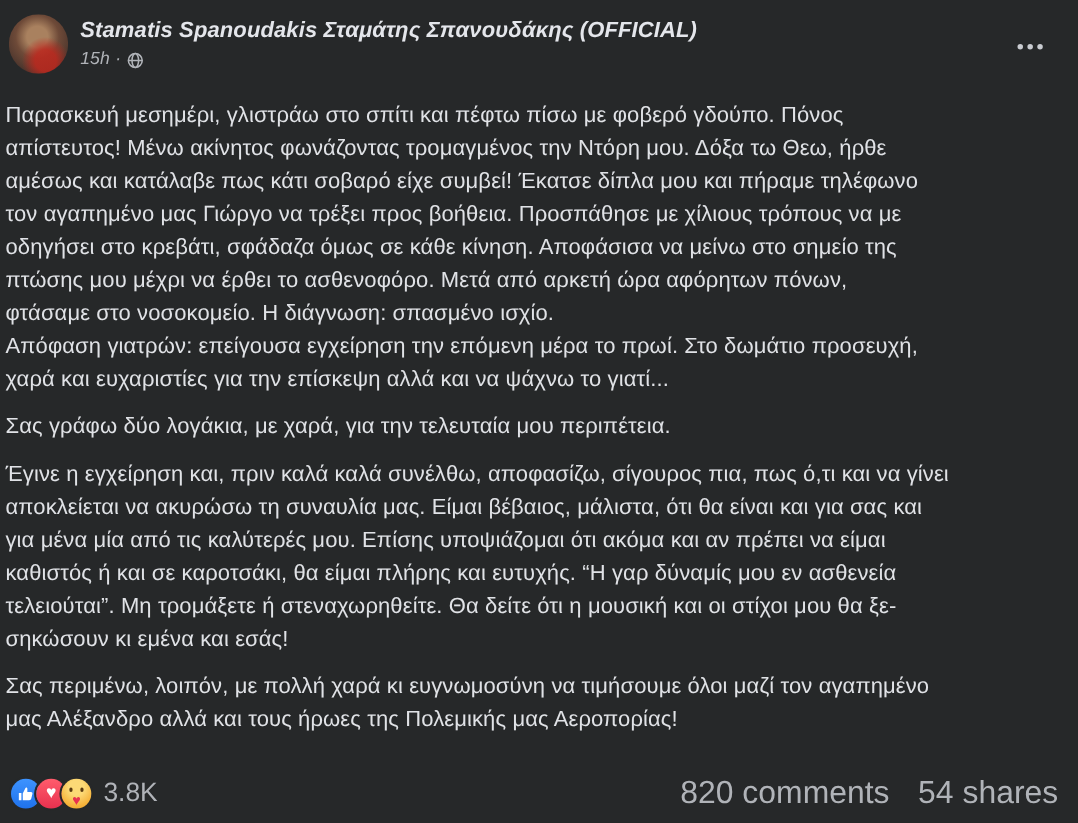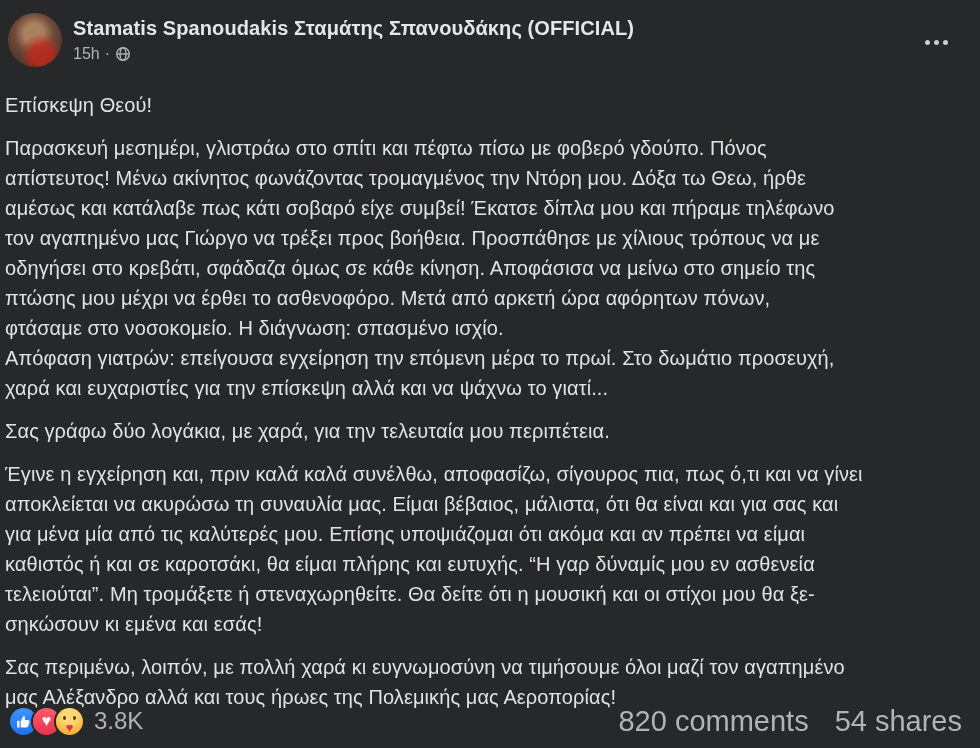--- a/index.html
+++ b/index.html
@@ -6,34 +6,34 @@
   html,body { width:980px; height:748px; }
   body {
     background:#262829;
     font-family:"Liberation Sans", sans-serif;
     overflow:hidden;
     position:relative;
   }
   .post { width:980px; height:748px; position:relative; background:#262829; }
 
   
-  .header { display:flex; align-items:flex-start; padding:13px 32px 0 8px; height:88px; position:relative; }
+  .header { display:flex; align-items:flex-start; padding:13px 32px 0 8px; height:88px; position:relative;font-style:italic; }
   .avatar {
     width:54px; height:54px; border-radius:50%; flex:0 0 54px;
     background:
       radial-gradient(circle at 62% 78%, rgba(190,40,30,.85) 0 18%, transparent 40%),
       radial-gradient(circle at 48% 38%, #a9815f 0 22%, #6e4a38 45%, #4a342c 75%, #2e2220 100%);
     cursor:pointer;
   }
   .header-info { margin-left:11px; padding-top:3px; }
   .page-name {
     color:#e4e6eb; font-size:20px; font-weight:bold; line-height:24px;
     letter-spacing:.1px; cursor:pointer; white-space:nowrap;
   }
-  .meta { display:flex; align-items:center; gap:5px; margin-top:5px; color:#b0b3b8; font-size:16px; }
+  .meta { display:flex; align-items:flex-end; gap:5px; margin-top:5px; color:#b0b3b8; font-size:16px; }
   .meta .time { cursor:pointer; }
   .globe { width:16px; height:16px; display:inline-block; }
   .more-btn {
     position:absolute; top:36px; right:28px; display:flex; gap:4px;
     padding:4px; cursor:pointer;
   }
   .more-btn i { width:5px; height:5px; border-radius:50%; background:#c9ccd1; display:block; }
 
   
   .post-body { padding:2px 8px 0 5px; }
@@ -88,21 +88,20 @@
       </div>
     </div>
     <div class="more-btn">
       <i></i>
         <i></i>
         <i></i>
     </div>
   </div>
 
   <div class="post-body">
-    <p class="para">Επίσκεψη Θεού!</p>
     <p class="para">Παρασκευή μεσημέρι, γλιστράω στο σπίτι και πέφτω πίσω με φοβερό γδούπο. Πόνος
 απίστευτος! Μένω ακίνητος φωνάζοντας τρομαγμένος την Ντόρη μου. Δόξα τω Θεω, ήρθε
 αμέσως και κατάλαβε πως κάτι σοβαρό είχε συμβεί! Έκατσε δίπλα μου και πήραμε τηλέφωνο
 τον αγαπημένο μας Γιώργο να τρέξει προς βοήθεια. Προσπάθησε με χίλιους τρόπους να με
 οδηγήσει στο κρεβάτι, σφάδαζα όμως σε κάθε κίνηση. Αποφάσισα να μείνω στο σημείο της
 πτώσης μου μέχρι να έρθει το ασθενοφόρο. Μετά από αρκετή ώρα αφόρητων πόνων,
 φτάσαμε στο νοσοκομείο. Η διάγνωση: σπασμένο ισχίο.
 Απόφαση γιατρών: επείγουσα εγχείρηση την επόμενη μέρα το πρωί. Στο δωμάτιο προσευχή,
 χαρά και ευχαριστίες για την επίσκεψη αλλά και να ψάχνω το γιατί...</p>
     <p class="para">Σας γράφω δύο λογάκια, με χαρά, για την τελευταία μου περιπέτεια.</p>

